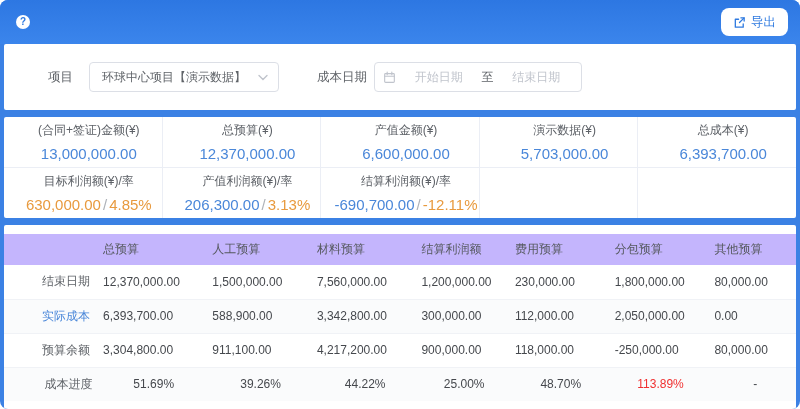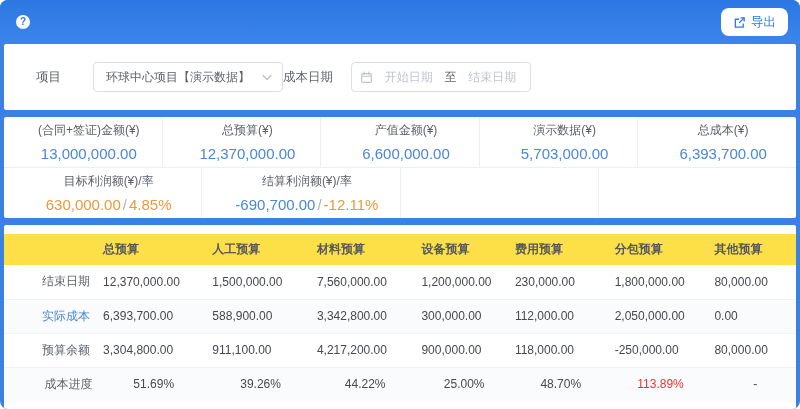--- a/index.html
+++ b/index.html
@@ -34,33 +34,33 @@
     color:#2e7ae0; font-size:12.5px; cursor:pointer;
     font-family:inherit;
   }
   
   .panel { background:#ffffff; margin:0 4px; border-radius:2px; }
   .gap { flex:0 0 7px; }
   
   .filter-panel {
     flex:0 0 66px;
     display:flex; align-items:center;
-    padding-left:32px;
+    padding-left:44px;
   }
   .filter-label { font-size:12.5px; color:#5f6368; }
   .select-box {
-    margin-left:32px; width:190px; height:30px;
+    margin-left:16px; width:190px; height:30px;
     border:1px solid #dcdfe6; border-radius:4px;
     display:flex; align-items:center; justify-content:space-between;
     padding:0 10px 0 12px; cursor:pointer;
   }
   .select-text { font-size:12px; color:#5f6368; white-space:nowrap; overflow:hidden; }
-  .daterange-label { }
+  .daterange-label { margin-left:38px; }
   .date-box {
-    margin-left:18px; width:180px; height:30px;
+    margin-left:7px; width:208px; height:30px;
     border:1px solid #dcdfe6; border-radius:4px;
     display:flex; align-items:center;
     padding:0 8px; gap:6px; cursor:text;
   }
   .placeholder { font-size:12px; color:#c0c4cc; flex:1; text-align:center; }
   .date-sep { font-size:12px; color:#5f6368; }
   
   .summary-panel { flex:0 0 101px; display:flex; flex-direction:column; }
   .sum-row { flex:1; display:flex; }
   .sum-row.first { border-bottom:1px solid #ebeef5; }
@@ -76,22 +76,22 @@
   .blue   { color:#4a87d9; }
   .orange { color:#e89a3e; }
   .sep    { color:#aeb2b8; padding:0 2px; }
   
   .table-panel { flex:1; padding-top:9px; overflow:hidden; }
   table { width:100%; border-collapse:collapse; table-layout:fixed; font-size:12px; }
   col.c0 { width:11.5%; } col.c1 { width:13.8%; } col.c2 { width:13.2%; }
   col.c3 { width:13.2%; } col.c4 { width:11.8%; } col.c5 { width:12.6%; }
   col.c6 { width:12.6%; } col.c7 { width:11.3%; }
   thead th {
-    background:#fde047; height:31px;
-    font-weight:bold; color:#55585e; text-align:left;
+    background:#c4b5fd; height:31px;
+    font-weight:normal; color:#55585e; text-align:left;
     padding-left:8px;
   }
   thead th.first { padding-left:38px; }
   tbody td { height:34px; color:#45484d; padding-left:8px; border-bottom:1px solid #f0f2f6; }
   tbody tr:nth-child(even) { background:#fafbfc; }
   tbody tr:last-child td { border-bottom:none;text-align:center; }
   td.rowlabel { padding-left:38px; color:#5f6368; }
   td.rowlabel.link { color:#4a87d9; cursor:pointer; }
   .red { color:#f03030; }
   svg { display:block; }
@@ -167,20 +167,24 @@
         <div class="sum-label">总成本(¥)</div>
         <div class="sum-value blue">6,393,700.00</div>
       </div>
     </div>
     <div class="sum-row">
       <div class="sum-cell">
         <div class="sum-label">目标利润额(¥)/率</div>
         <div class="sum-value"><span class="orange">630,000.00</span><span class="sep">/</span><span class="orange">4.85%</span></div>
       </div>
       <div class="sum-cell">
+        <div class="sum-label">产值利润额(¥)/率</div>
+        <div class="sum-value"><span class="blue">206,300.00</span><span class="sep">/</span><span class="orange">3.13%</span></div>
+      </div>
+      <div class="sum-cell">
         <div class="sum-label">结算利润额(¥)/率</div>
         <div class="sum-value"><span class="blue">-690,700.00</span><span class="sep">/</span><span class="orange">-12.11%</span></div>
       </div>
       <div class="sum-cell"></div>
       <div class="sum-cell"></div>
     </div>
   </div>
 
   <div class="gap"></div>
 
@@ -195,21 +199,21 @@
           <col class="c5">
           <col class="c6">
           <col class="c7">
       </colgroup>
       <thead>
         <tr>
           <th class="first"></th>
           <th>总预算</th>
           <th>人工预算</th>
           <th>材料预算</th>
-          <th>设备预算</th>
+          <th>结算利润额</th>
           <th>费用预算</th>
           <th>分包预算</th>
           <th>其他预算</th>
         </tr>
       </thead>
       <tbody>
         <tr>
           <td class="rowlabel">结束日期</td>
           <td>12,370,000.00</td>
           <td>1,500,000.00</td>

